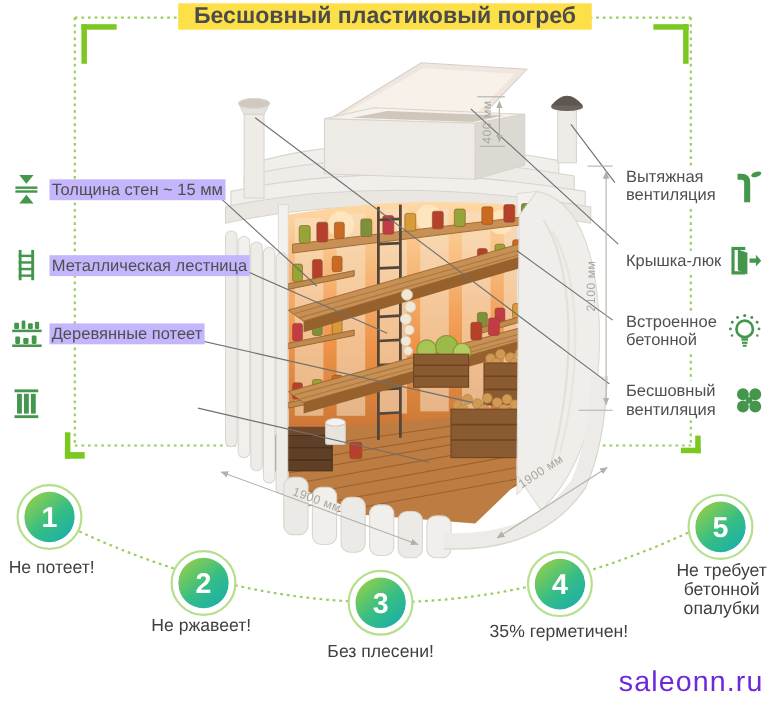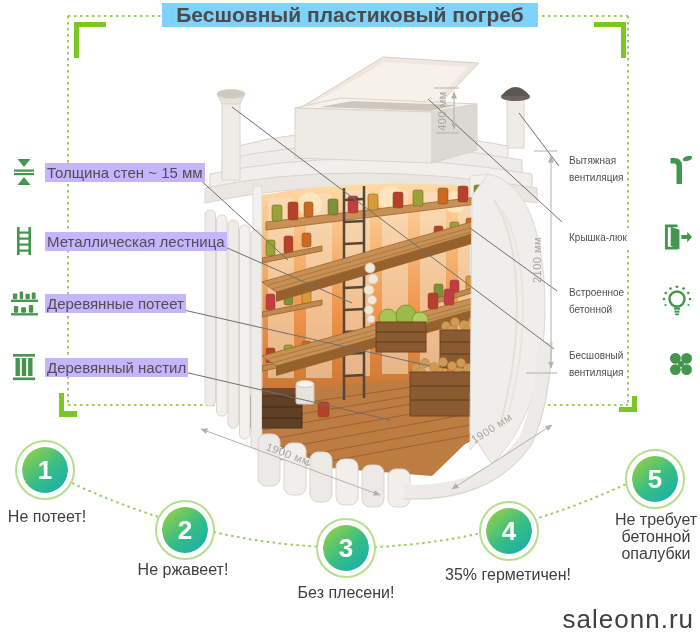--- a/index.html
+++ b/index.html
@@ -1,45 +1,45 @@
 <!DOCTYPE html>
 <html><head>
 <meta charset="utf-8">
 <style>
   html,body{margin:0;padding:0;background:#fff;}
   .canvas{position:relative;width:700px;height:640px;background:#fff;overflow:hidden;
           font-family:"Liberation Sans",sans-serif;}
   .art{position:absolute;left:0;top:0;width:700px;height:640px;}
 
   .title{position:absolute;top:3px;left:0;width:100%;text-align:center;}
-  .title span{display:inline-block;background:#7dd3fc;padding:0 14px;font-size:21px;font-weight:bold;color:#4b4b4b;}
+  .title span{display:inline-block;background:#fde047;padding:0 14px;font-size:21px;font-weight:bold;color:#4b4b4b;}
 
   .llabel{position:absolute;left:10px;display:flex;align-items:center;height:30px;}
   .llabel .ic{width:28px;display:flex;justify-content:center;align-items:center;flex:0 0 28px;}
   .llabel .ltxt{margin-left:7px;font-size:15px;color:#4f4f4f;white-space:nowrap;background:#c4b5fd;padding:1px 2px;}
 
   .rlabel{position:absolute;left:567px;width:126px;display:flex;align-items:center;height:36px;}
-  .rlabel .rtxt{display:flex;flex-direction:column;justify-content:center;font-size:10px;line-height:17px;color:#4f4f4f;background:#fff;padding:1px 2px;}
+  .rlabel .rtxt{display:flex;flex-direction:column;justify-content:center;font-size:15px;line-height:17px;color:#4f4f4f;background:#fff;padding:1px 2px;}
   .rlabel .rtxt span:empty{display:none;}
   .rlabel .ric{margin-left:auto;display:flex;align-items:center;}
 
   .icon-green{fill:#43964c;}
 
   .badge{position:absolute;width:60px;height:60px;border:2px solid #b5df8d;border-radius:50%;background:#fff;box-sizing:border-box;}
   .badge .core{position:absolute;left:5px;top:5px;width:46px;height:46px;border-radius:50%;
     background:linear-gradient(140deg,#93cf4a 8%,#35bd85 55%,#17aeae 96%);
     display:flex;align-items:center;justify-content:center;}
   .badge .core::before,.badge .core::after{content:"";position:absolute;left:-3px;top:-3px;right:-3px;bottom:-3px;
     border:3px solid transparent;border-left-color:rgba(255,255,255,.9);border-radius:50%;}
   .badge .core::before{transform:rotate(28deg);}
   .badge .core::after{transform:rotate(208deg);}
   .badge .num{position:relative;z-index:1;color:#fff;font-size:26px;font-weight:bold;}
 
   .feat{position:absolute;font-size:16px;color:#3f3f3f;text-align:center;line-height:17px;}
-  .wm{position:absolute;right:6px;top:604px;font-size:26px;color:#404040;letter-spacing:1px;}
+  .wm{position:absolute;right:6px;top:604px;font-size:26px;color:#6d28d9;letter-spacing:1px;}
 </style>
 </head>
 <body>
 
 <div class="canvas">
 
   <svg class="art" viewBox="0 0 700 640">
     <defs>
       <linearGradient id="glowGrad" x1="0" y1="0" x2="0" y2="1">
         <stop offset="0" stop-color="#ffd9a6"></stop>
@@ -381,21 +381,20 @@
   <div class="llabel" style="top:352px">
     <span class="ic">
       <svg width="22" height="30" viewBox="0 0 22 30" class="icon-green">
         <rect x="0" y="2" width="22" height="2.6"></rect>
           <rect x="0" y="25.5" width="22" height="2.6"></rect>
         <rect x="2.5" y="6" width="4.4" height="18"></rect>
           <rect x="8.8" y="6" width="4.4" height="18"></rect>
         <rect x="15.1" y="6" width="4.4" height="18"></rect>
       </svg>
     </span>
-    <span class="ltxt">Деревянный настил</span>
   </div>
 
   <div class="rlabel" style="top:151px">
     <span class="rtxt">
       <span>Вытяжная</span>
       <span>вентиляция</span>
     </span>
     <span class="ric">
       <svg width="27" height="30" viewBox="0 0 27 30" class="icon-green">
         <path d="M10.5,30 V12 Q10.5,9.5 8,9.5 H4.5 V4 H8 Q16,4 16,12 V30 Z"></path>

